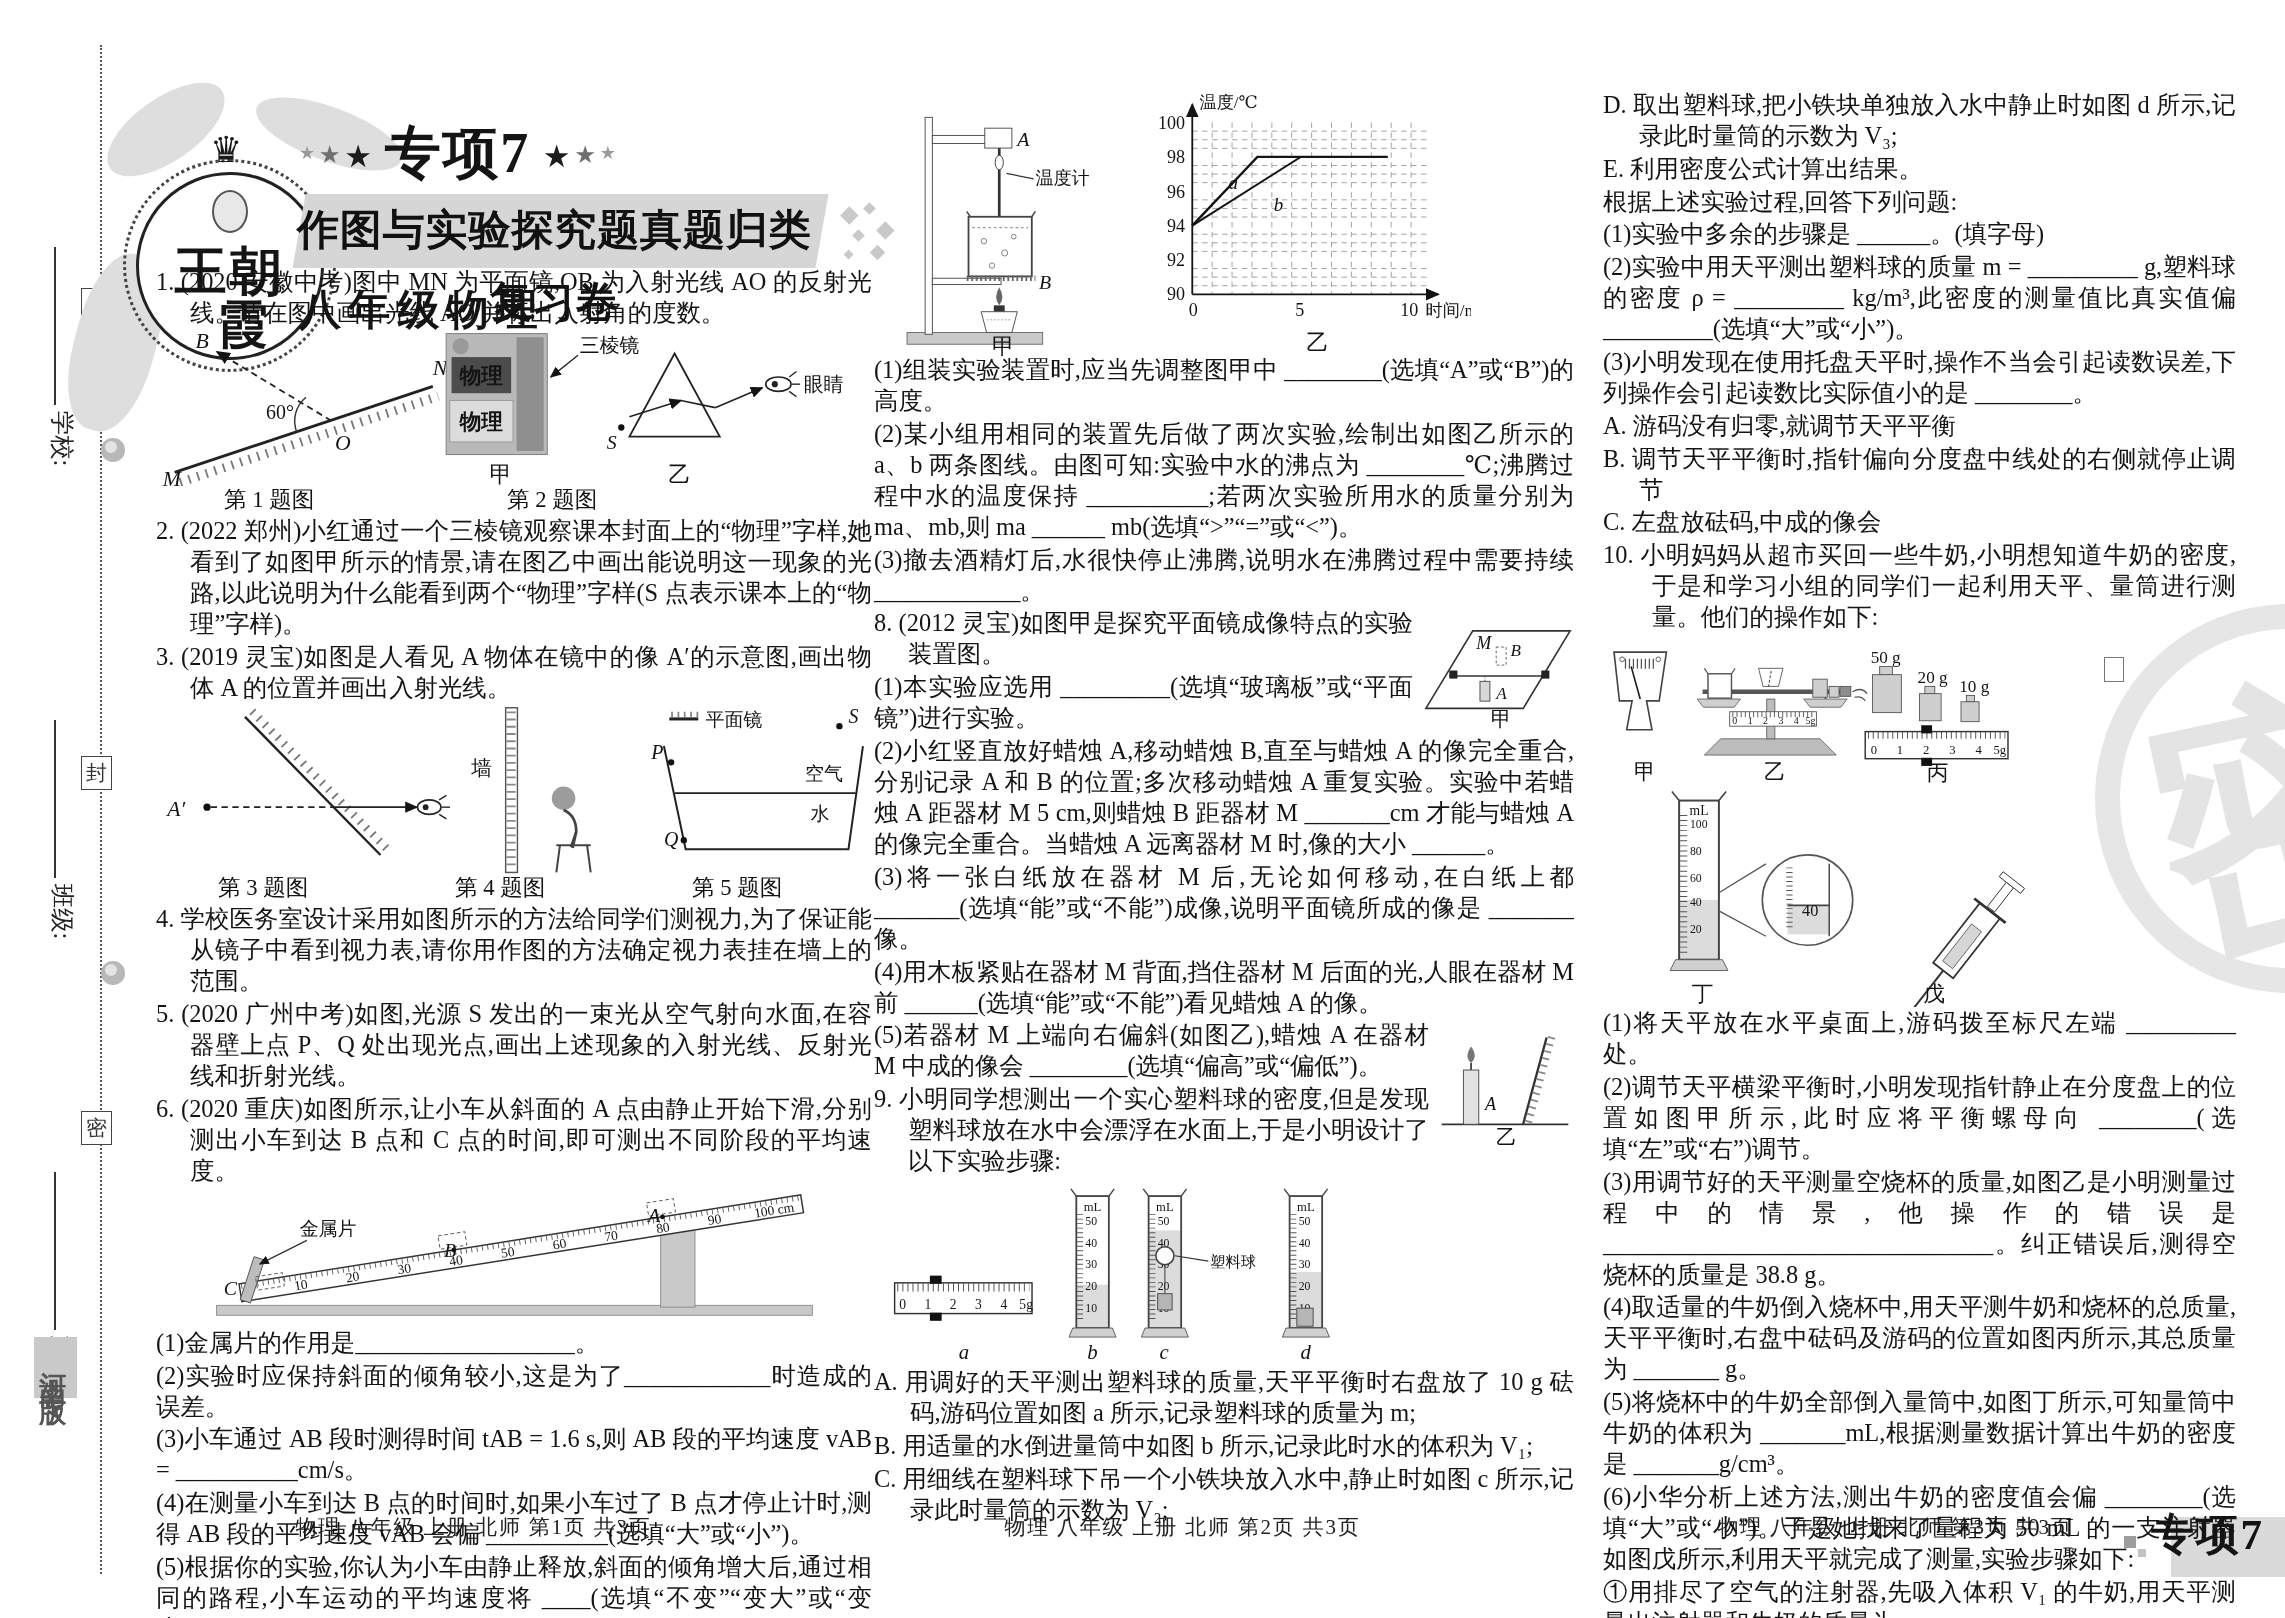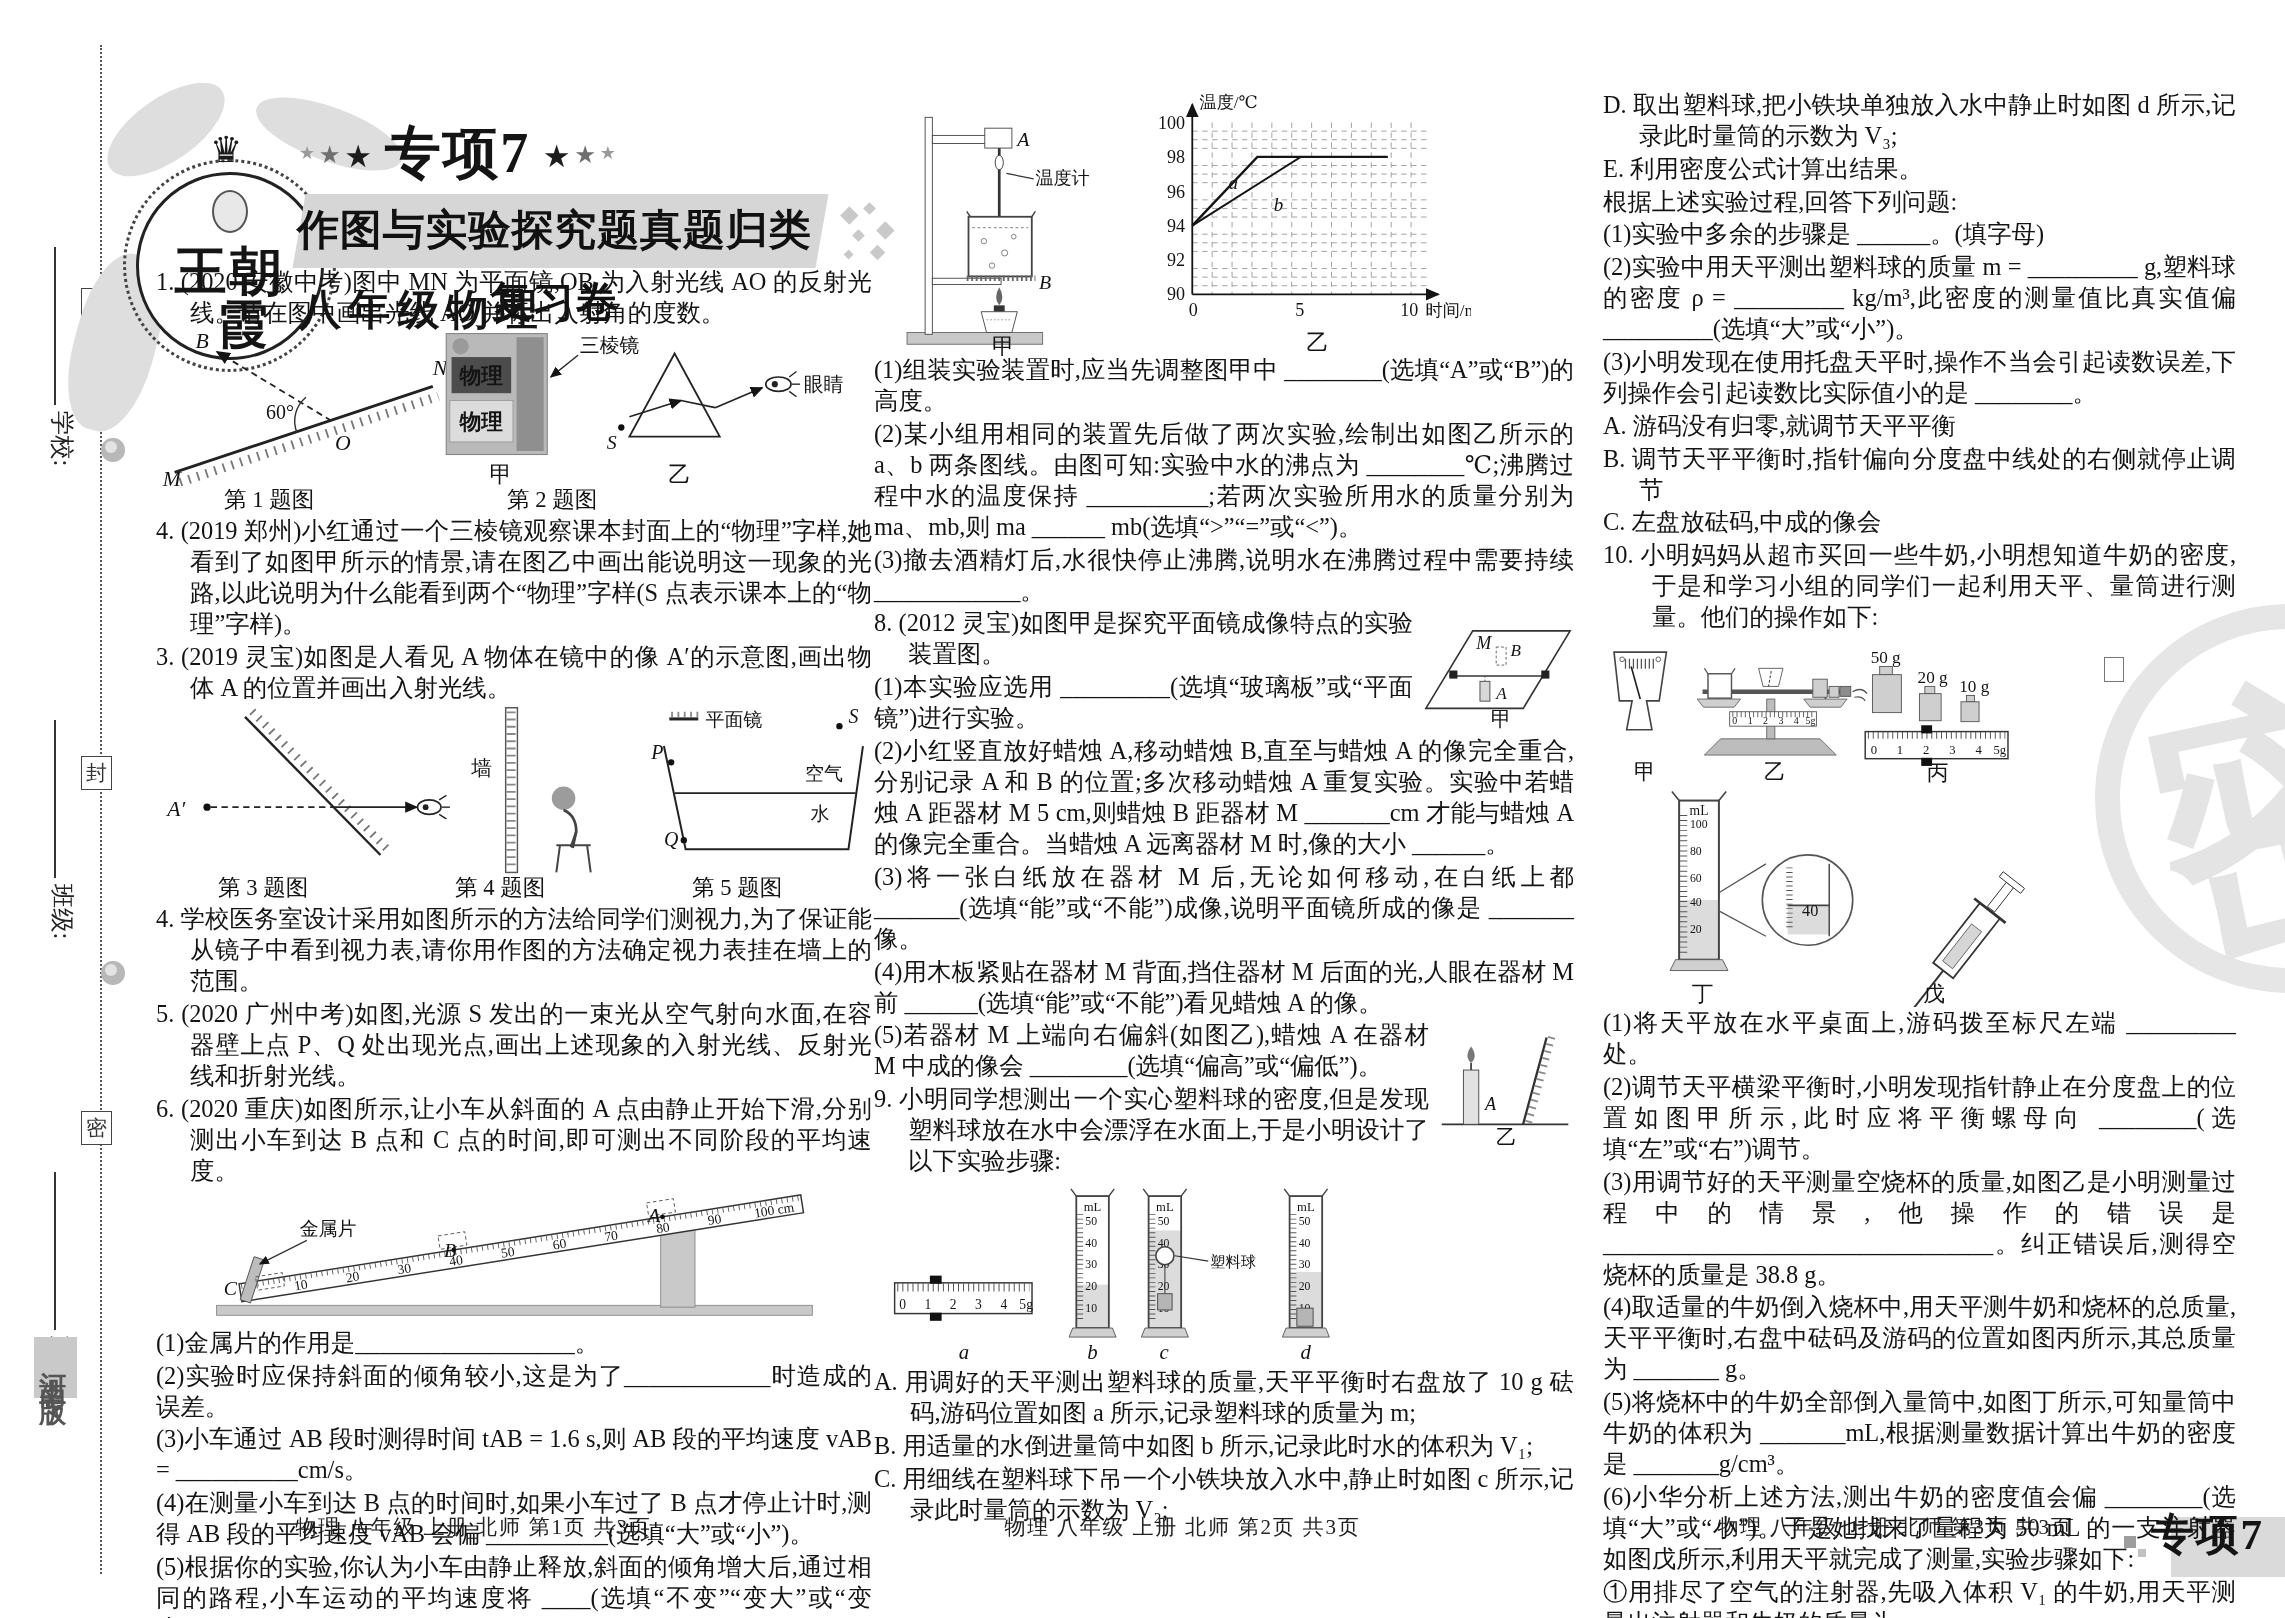--- a/index.html
+++ b/index.html
@@ -195,21 +195,21 @@
         <text x="398" y="68" font-size="22">眼睛</text>
         <text x="50" y="168" font-size="25">甲</text>
         <text x="248" y="168" font-size="25">乙</text>
       </svg>
     </div>
     <div class="caprow">
       <span style="left:56px;margin-left:12px;">第 1 题图</span>
       <span style="left:351px;">第 2 题图</span>
     </div>
 
-    <p class="q">4. (2019 郑州)小红通过一个三棱镜观察课本封面上的“物理”字样,她看到了如图甲所示的情景,请在图乙中画出能说明这一现象的光路,以此说明为什么能看到两个“物理”字样(S 点表示课本上的“物理”字样)。</p>
+    <p class="q">2. (2022 郑州)小红通过一个三棱镜观察课本封面上的“物理”字样,她看到了如图甲所示的情景,请在图乙中画出能说明这一现象的光路,以此说明为什么能看到两个“物理”字样(S 点表示课本上的“物理”字样)。</p>
     <p class="q">3. (2019 灵宝)如图是人看见 A 物体在镜中的像 A′的示意图,画出物体 A 的位置并画出入射光线。</p>
 
     <div class="figrow" style="height:168px;">
 
       <svg width="299" height="168" style="position:absolute;left:0;top:1.8px;font-size:27px" viewBox="0 0 330 186">
         <line x1="98" y1="12" x2="248" y2="165" stroke="#222" stroke-width="2.6"></line>
         <line x1="106" y1="6" x2="256" y2="159" stroke="#777" stroke-width="9" stroke-dasharray="2 8"></line>
         <text x="12" y="122" font-size="24" class="it">A′</text>
         <circle cx="56" cy="112" r="4" fill="#111"></circle>
         <line x1="60" y1="112" x2="193" y2="112" stroke="#222" stroke-width="1.8" stroke-dasharray="7 5"></line>

